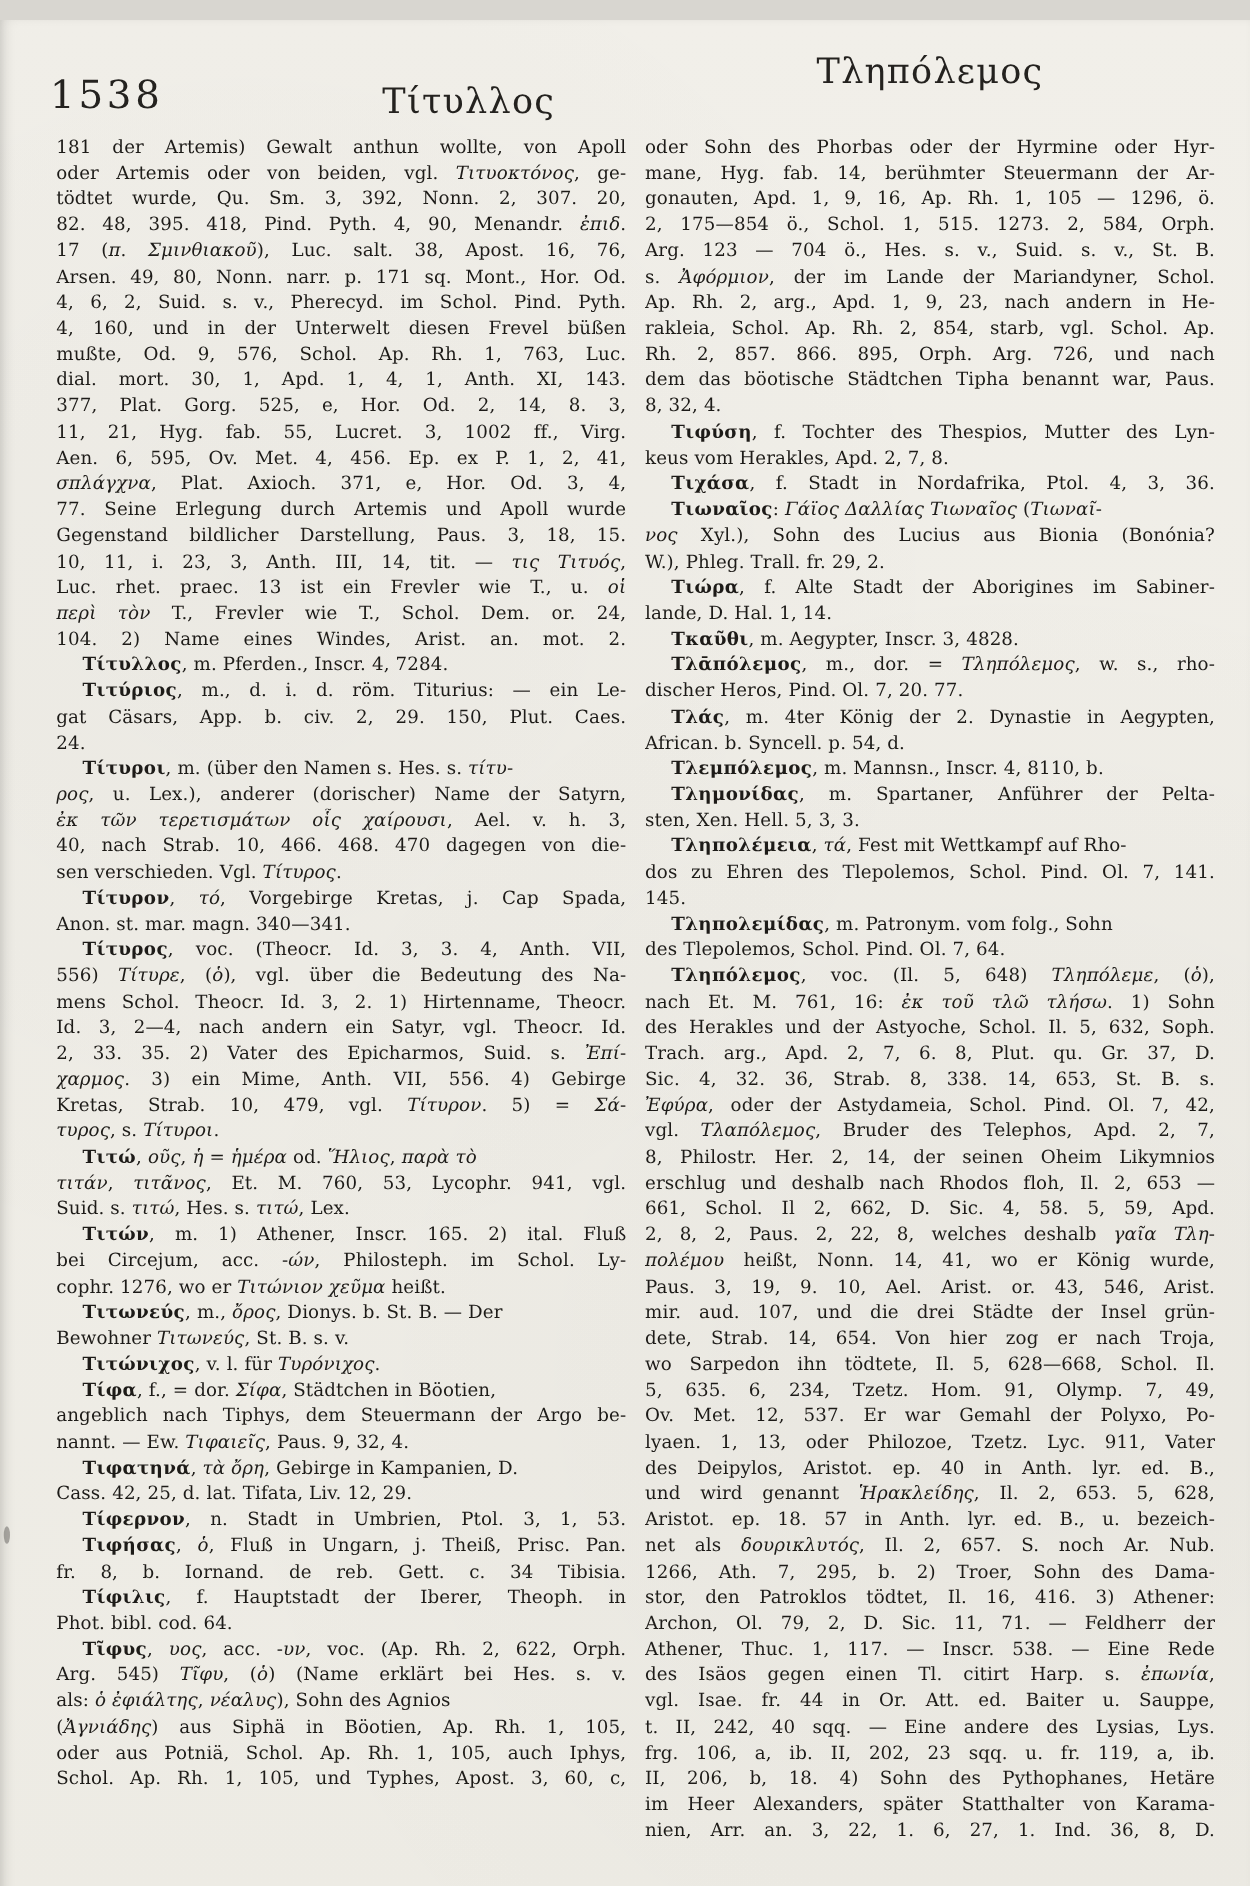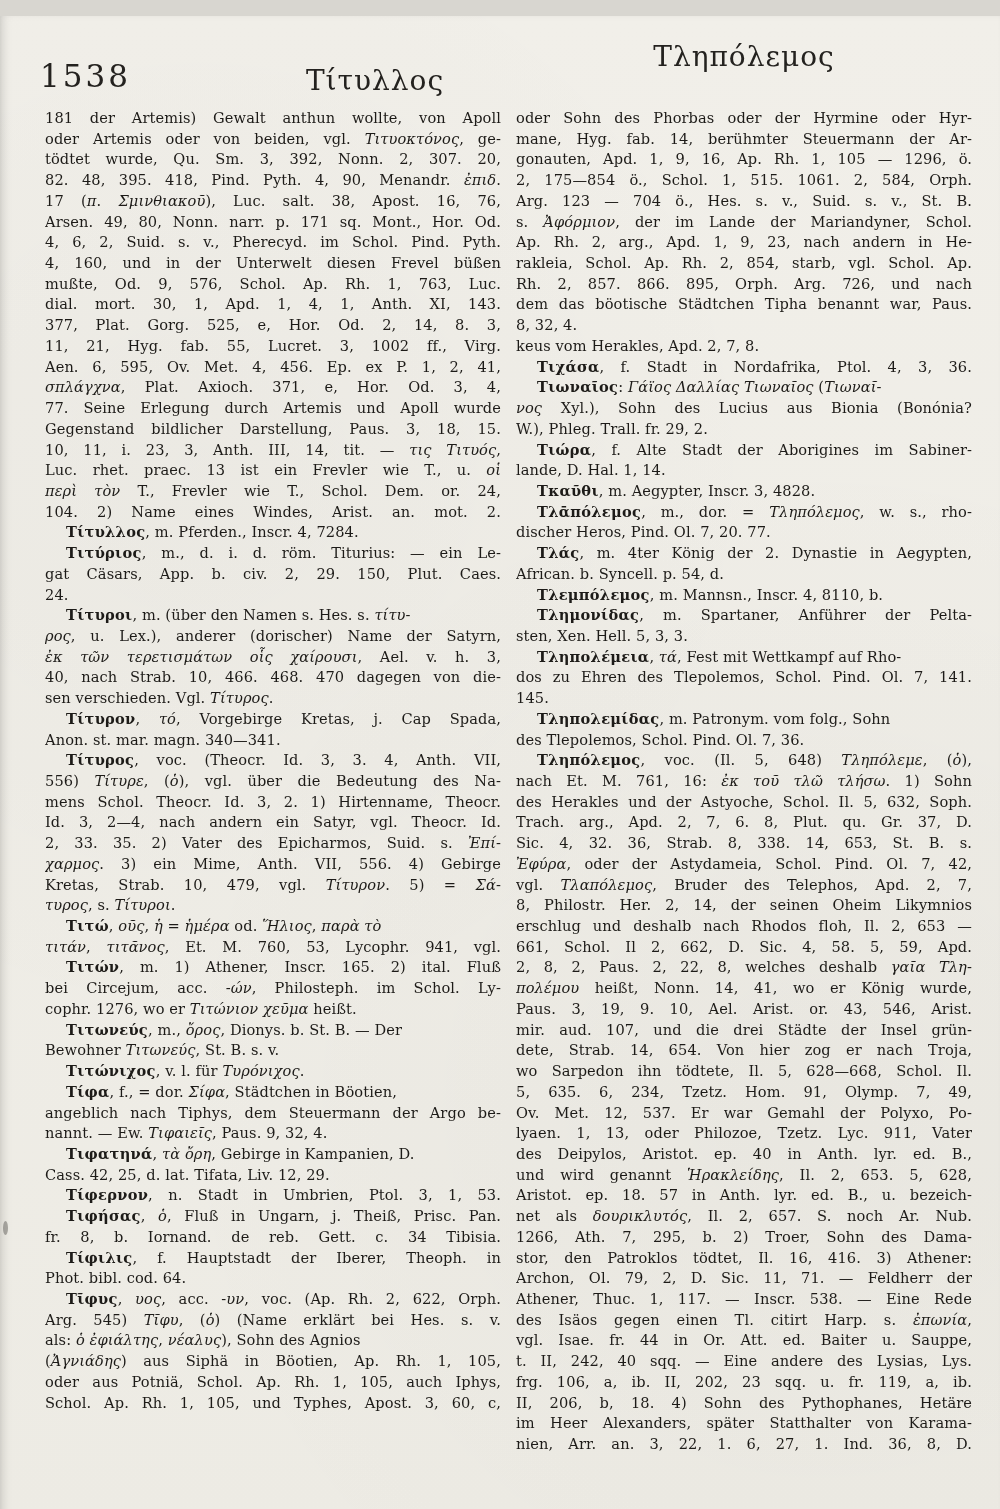--- a/index.html
+++ b/index.html
@@ -92,20 +92,21 @@
         <div class="line entry"><b class="headword">Τίτυρος</b>, voc. (Theocr. Id. 3, 3. 4, Anth. VII,</div>
         <div class="line">556) <i>Τίτυρε</i>, (<i>ὁ</i>), vgl. über die Bedeutung des Na-</div>
         <div class="line">mens Schol. Theocr. Id. 3, 2. 1) Hirtenname, Theocr.</div>
         <div class="line">Id. 3, 2—4, nach andern ein Satyr, vgl. Theocr. Id.</div>
         <div class="line">2, 33. 35. 2) Vater des Epicharmos, Suid. s. <i>Ἐπί</i>-</div>
         <div class="line"><i>χαρμος</i>. 3) ein Mime, Anth. VII, 556. 4) Gebirge</div>
         <div class="line">Kretas, Strab. 10, 479, vgl. <i>Τίτυρον</i>. 5) = <i>Σά</i>-</div>
         <div class="line short"><i>τυρος</i>, s. <i>Τίτυροι</i>.</div>
         <div class="line entry short"><b class="headword">Τιτώ</b>, <i>οῦς</i>, <i>ἡ</i> = <i>ἡμέρα</i> od. <i>Ἥλιος</i>, <i>παρὰ τὸ</i></div>
         <div class="line"><i>τιτάν</i>, <i>τιτᾶνος</i>, Et. M. 760, 53, Lycophr. 941, vgl.</div>
+        <div class="line short">Suid. s. <i>τιτώ</i>, Hes. s. <i>τιτώ</i>, Lex.</div>
         <div class="line entry"><b class="headword">Τιτών</b>, m. 1) Athener, Inscr. 165. 2) ital. Fluß</div>
         <div class="line">bei Circejum, acc. -<i>ών</i>, Philosteph. im Schol. Ly-</div>
         <div class="line short">cophr. 1276, wo er <i>Τιτώνιον χεῦμα</i> heißt.</div>
         <div class="line entry short"><b class="headword">Τιτωνεύς</b>, m., <i>ὄρος</i>, Dionys. b. St. B. — Der</div>
         <div class="line short">Bewohner <i>Τιτωνεύς</i>, St. B. s. v.</div>
         <div class="line entry short"><b class="headword">Τιτώνιχος</b>, v. l. für <i>Τυρόνιχος</i>.</div>
         <div class="line entry short"><b class="headword">Τίφα</b>, f., = dor. <i>Σίφα</i>, Städtchen in Böotien,</div>
         <div class="line">angeblich nach Tiphys, dem Steuermann der Argo be-</div>
         <div class="line short">nannt. — Ew. <i>Τιφαιεῖς</i>, Paus. 9, 32, 4.</div>
         <div class="line entry short"><b class="headword">Τιφατηνά</b>, <i>τὰ ὄρη</i>, Gebirge in Kampanien, D.</div>
@@ -119,48 +120,49 @@
         <div class="line">Arg. 545) <i>Τῖφυ</i>, (<i>ὁ</i>) (Name erklärt bei Hes. s. v.</div>
         <div class="line short">als: <i>ὁ ἐφιάλτης</i>, <i>νέαλυς</i>), Sohn des Agnios</div>
         <div class="line">(<i>Ἀγνιάδης</i>) aus Siphä in Böotien, Ap. Rh. 1, 105,</div>
         <div class="line">oder aus Potniä, Schol. Ap. Rh. 1, 105, auch Iphys,</div>
         <div class="line">Schol. Ap. Rh. 1, 105, und Typhes, Apost. 3, 60, c,</div>
       </div>
     <div class="column">
         <div class="line">oder Sohn des Phorbas oder der Hyrmine oder Hyr-</div>
         <div class="line">mane, Hyg. fab. 14, berühmter Steuermann der Ar-</div>
         <div class="line">gonauten, Apd. 1, 9, 16, Ap. Rh. 1, 105 — 1296, ö.</div>
-        <div class="line">2, 175—854 ö., Schol. 1, 515. 1061. 2, 584, Orph.</div>
+        <div class="line">2, 175—854 ö., Schol. 1, 515. 1273. 2, 584, Orph.</div>
         <div class="line">Arg. 123 — 704 ö., Hes. s. v., Suid. s. v., St. B.</div>
         <div class="line">s. <i>Ἀφόρμιον</i>, der im Lande der Mariandyner, Schol.</div>
         <div class="line">Ap. Rh. 2, arg., Apd. 1, 9, 23, nach andern in He-</div>
         <div class="line">rakleia, Schol. Ap. Rh. 2, 854, starb, vgl. Schol. Ap.</div>
         <div class="line">Rh. 2, 857. 866. 895, Orph. Arg. 726, und nach</div>
         <div class="line">dem das böotische Städtchen Tipha benannt war, Paus.</div>
         <div class="line short">8, 32, 4.</div>
+        <div class="line entry"><b class="headword">Τιφύση</b>, f. Tochter des Thespios, Mutter des Lyn-</div>
         <div class="line short">keus vom Herakles, Apd. 2, 7, 8.</div>
         <div class="line entry"><b class="headword">Τιχάσα</b>, f. Stadt in Nordafrika, Ptol. 4, 3, 36.</div>
         <div class="line entry short"><b class="headword">Τιωναῖος</b>: <i>Γάϊος Δαλλίας Τιωναῖος</i> (<i>Τιωναῖ</i>-</div>
         <div class="line"><i>νος</i> Xyl.), Sohn des Lucius aus Bionia (Bonónia?</div>
         <div class="line short">W.), Phleg. Trall. fr. 29, 2.</div>
         <div class="line entry"><b class="headword">Τιώρα</b>, f. Alte Stadt der Aborigines im Sabiner-</div>
         <div class="line short">lande, D. Hal. 1, 14.</div>
         <div class="line entry short"><b class="headword">Τκαῦθι</b>, m. Aegypter, Inscr. 3, 4828.</div>
         <div class="line entry"><b class="headword">Τλᾱπόλεμος</b>, m., dor. = <i>Τληπόλεμος</i>, w. s., rho-</div>
         <div class="line short">discher Heros, Pind. Ol. 7, 20. 77.</div>
         <div class="line entry"><b class="headword">Τλάς</b>, m. 4ter König der 2. Dynastie in Aegypten,</div>
         <div class="line short">African. b. Syncell. p. 54, d.</div>
         <div class="line entry short"><b class="headword">Τλεμπόλεμος</b>, m. Mannsn., Inscr. 4, 8110, b.</div>
         <div class="line entry"><b class="headword">Τλημονίδας</b>, m. Spartaner, Anführer der Pelta-</div>
         <div class="line short">sten, Xen. Hell. 5, 3, 3.</div>
         <div class="line entry short"><b class="headword">Τληπολέμεια</b>, <i>τά</i>, Fest mit Wettkampf auf Rho-</div>
         <div class="line">dos zu Ehren des Tlepolemos, Schol. Pind. Ol. 7, 141.</div>
         <div class="line short">145.</div>
         <div class="line entry short"><b class="headword">Τληπολεμίδας</b>, m. Patronym. vom folg., Sohn</div>
-        <div class="line short">des Tlepolemos, Schol. Pind. Ol. 7, 36.</div>
+        <div class="line short">des Tlepolemos, Schol. Pind. Ol. 7, 64.</div>
         <div class="line entry"><b class="headword">Τληπόλεμος</b>, voc. (Il. 5, 648) <i>Τληπόλεμε</i>, (<i>ὁ</i>),</div>
         <div class="line">nach Et. M. 761, 16: <i>ἐκ τοῦ τλῶ τλήσω</i>. 1) Sohn</div>
         <div class="line">des Herakles und der Astyoche, Schol. Il. 5, 632, Soph.</div>
         <div class="line">Trach. arg., Apd. 2, 7, 6. 8, Plut. qu. Gr. 37, D.</div>
         <div class="line">Sic. 4, 32. 36, Strab. 8, 338. 14, 653, St. B. s.</div>
         <div class="line"><i>Ἐφύρα</i>, oder der Astydameia, Schol. Pind. Ol. 7, 42,</div>
         <div class="line">vgl. <i>Τλαπόλεμος</i>, Bruder des Telephos, Apd. 2, 7,</div>
         <div class="line">8, Philostr. Her. 2, 14, der seinen Oheim Likymnios</div>
         <div class="line">erschlug und deshalb nach Rhodos floh, Il. 2, 653 —</div>
         <div class="line">661, Schol. Il 2, 662, D. Sic. 4, 58. 5, 59, Apd.</div>

